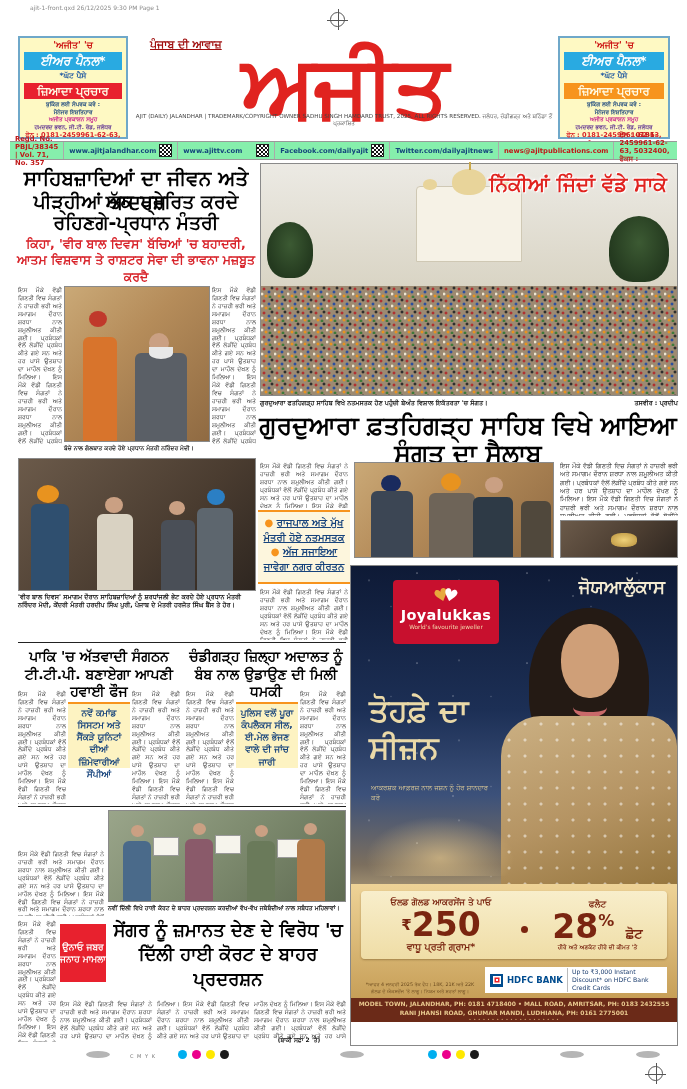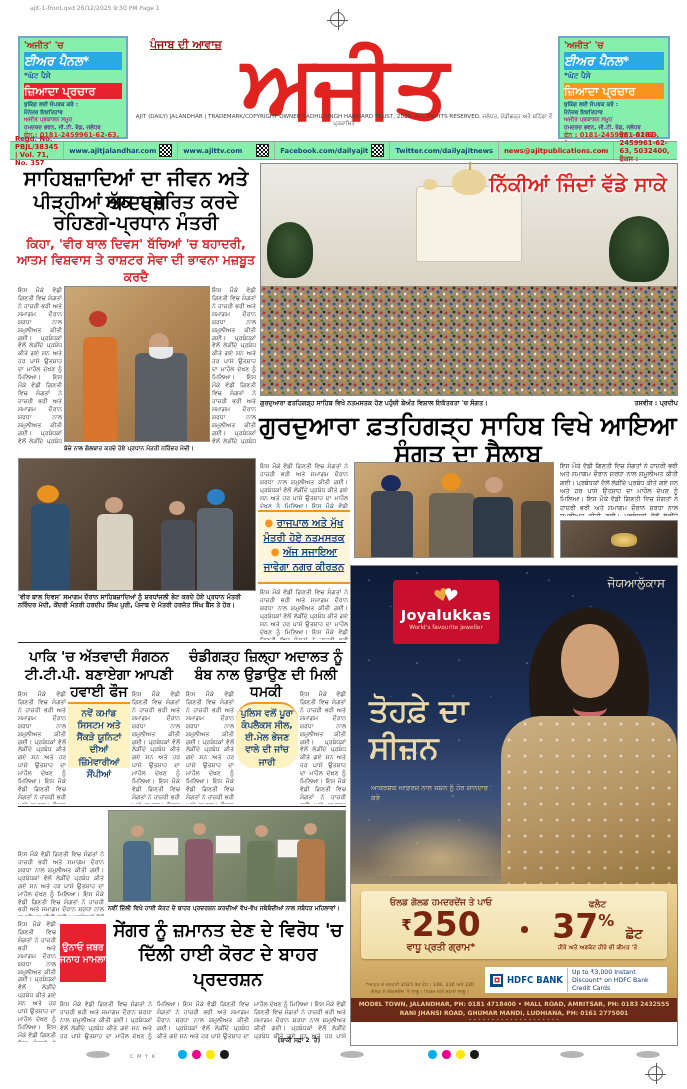--- a/index.html
+++ b/index.html
@@ -9,21 +9,21 @@
   .bordered{border:1px solid #8a8a8a;box-sizing:border-box;}
   .cap{font-size:6.4px;font-weight:bold;color:#111;line-height:1.25;}
   .fill{font-size:6.1px;line-height:1.3;color:#222;text-align:justify;overflow:hidden;word-break:break-word;}
   
   .printline{font-size:6px;color:#8a8a8a;}
   .crosshair{width:15px;height:15px;border:1px solid #555;border-radius:50%;box-sizing:border-box;}
   .crosshair:before,.crosshair:after{content:"";position:absolute;background:#555;}
   .crosshair:before{left:50%;top:-4px;width:1px;height:21px;}
   .crosshair:after{top:50%;left:-4px;height:1px;width:21px;}
   
-  .panel{box-sizing:border-box;border:2px solid #6fa8c9;background:#86efac;padding:2px 4px;}
+  .panel{box-sizing:border-box;border:2px solid #6fa8c9;background:#fef9c3;text-align:center;padding:2px 4px;}
   .p-top{color:#cc1111;font-weight:bold;font-size:9px;}
   .p-band1{background:#29aae1;color:#fff;font-weight:bold;font-size:12.5px;margin:1px 0;padding:1px 0;font-style:italic;}
   .p-note{color:#1450a0;font-weight:bold;font-size:7.5px;}
   .p-band2{color:#fffbe6;font-weight:bold;font-size:11.5px;margin:2px 0;padding:1px 0;}
   .red-band{background:#e8212e;}
   .orange-band{background:#f7941d;}
   .p-s{font-size:5.6px;font-weight:bold;line-height:1.35;}
   .c-blue{color:#16437c;} .c-mag{color:#c4178b;} .c-purp{color:#5a2d91;}
   .p-phone{color:#d8232a;font-weight:bold;font-size:6.6px;line-height:1.4;}
   .tagline{font-size:11px;font-weight:bold;color:#a01010;text-decoration:underline;text-align:left;}
@@ -90,21 +90,21 @@
      linear-gradient(180deg,#0e1a36 0%,#1c2f55 45%,#3c517a 72%,#7c6f5e 94%,#9a8a6e 100%);
     background-size:90px 80px,110px 90px,120px 100px,100px 90px,100% 100%;}
   .ad-logo{position:absolute;top:14px;left:42px;width:106px;height:64px;background:#c8102e;border-radius:4px;
     text-align:center;box-sizing:border-box;padding-top:6px;}
   .hearts{height:22px;line-height:20px;}
   .hearts span{display:inline-block;font-size:17px;}
   .h-g{color:#e7a93c;transform:rotate(-18deg) translateX(3px);}
   .h-w{color:#fff;transform:rotate(14deg) translateX(-3px);}
   .ad-logo-name{color:#fff;font-weight:bold;font-size:14.5px;letter-spacing:.3px;line-height:15px;}
   .ad-logo-tag{color:#f3dcae;font-size:5.8px;margin-top:1px;}
-  .ad-brand{position:absolute;top:10px;right:12px;color:#f5ecd2;font-weight:normal;font-size:12px;}
+  .ad-brand{position:absolute;top:10px;right:12px;color:#f5ecd2;font-weight:bold;font-size:18px;}
   .ad-head{position:absolute;top:126px;left:18px;width:150px;color:#ead9a8;font-weight:bold;font-size:31px;line-height:1.2;}
   .ad-sub{position:absolute;top:218px;left:20px;width:120px;color:#d9c897;font-size:6.8px;line-height:1.4;}
   .kajol-hair{position:absolute;right:28px;top:42px;width:120px;height:150px;background:#241a14;border-radius:50% 50% 40% 40%;}
   .kajol-face{position:absolute;right:58px;top:58px;width:58px;height:74px;background:#cf9f78;border-radius:48%;}
   .kajol-body{position:absolute;right:0px;top:150px;width:176px;height:168px;
     background:
      radial-gradient(circle at 8px 8px,rgba(255,255,255,.5) 1px,transparent 2px),
      linear-gradient(160deg,#cbb083 0%,#b59463 55%,#96763e 100%);
     background-size:16px 16px,100% 100%;border-radius:40px 30px 0 0;}
   .necklace{position:absolute;right:70px;top:126px;width:34px;height:20px;border-radius:0 0 40% 40%;
@@ -281,28 +281,28 @@
       <div class="kajol-face"></div>
       <div class="necklace"></div>
       <div class="kajol-body"></div>
       <div class="ad-head">ਤੋਹਫ਼ੇ ਦਾ ਸੀਜ਼ਨ</div>
       <div class="ad-sub">ਆਕਰਸ਼ਕ ਆਫ਼ਰਜ਼ ਨਾਲ ਜਸ਼ਨ ਨੂੰ ਹੋਰ ਸ਼ਾਨਦਾਰ ਕਰੋ</div>
       <div class="glow"></div>
     </div>
     <div class="ad-gold">
       <div class="offer-panel">
         <div class="off1">
-          <div class="o-label">ਓਲਡ ਗੋਲਡ ਹਮਦਰਦੇਂਜ ਤੇ ਪਾਓ</div>
+          <div class="o-label">ਓਲਡ ਗੋਲਡ ਆਕਰਸੇਂਜ ਤੇ ਪਾਓ</div>
           <div class="o-amt"><span class="o-rs">₹</span><span>250</span></div>
           <div class="o-suf">ਵਾਧੂ ਪ੍ਰਤੀ ਗ੍ਰਾਮ*</div>
         </div>
         <div class="o-dot"></div>
         <div class="off2">
           <div class="o-label">ਫਲੈਟ</div>
-          <div class="o-amt"><span>37</span><span class="o-pct">%</span> <span style="font-size:13px;">ਛੋਟ</span></div>
+          <div class="o-amt"><span>28</span><span class="o-pct">%</span> <span style="font-size:13px;">ਛੋਟ</span></div>
           <div class="o-note">ਹੀਰੇ ਅਤੇ ਅਣਕੱਟ ਹੀਰੇ ਦੀ ਕੀਮਤ 'ਤੇ</div>
         </div>
       </div>
       <div class="fineprint">*ਆਫਰ 4 ਜਨਵਰੀ 2025 ਤੱਕ ਵੈਧ। 18K, 21K ਅਤੇ 22K ਗੋਲਡ ਦੇ ਐਕਸਚੇਂਜ 'ਤੇ ਲਾਗੂ। ਨਿਯਮ ਅਤੇ ਸ਼ਰਤਾਂ ਲਾਗੂ।</div>
       <div class="hdfc">
         <span class="hdfc-logo"></span>
         <span class="hdfc-name">HDFC BANK</span>
         <span class="hdfc-offer">Up to ₹3,000 Instant Discount* on HDFC Bank Credit Cards</span>
       </div>
     </div>
@@ -314,21 +314,21 @@
   </div>
 
   <div class="abs rule" style="left:18px;top:642px;width:328px;"></div>
   <div class="abs a-head" style="left:18px;top:648px;width:162px;font-size:14px;">ਪਾਕਿ 'ਚ ਅੱਤਵਾਦੀ ਸੰਗਠਨ ਟੀ.ਟੀ.ਪੀ. ਬਣਾਏਗਾ ਆਪਣੀ ਹਵਾਈ ਫੌਜ</div>
   <div class="abs fill" style="left:18px;top:690px;width:48px;height:114px;">ਇਸ ਮੌਕੇ ਵੱਡੀ ਗਿਣਤੀ ਵਿਚ ਸੰਗਤਾਂ ਨੇ ਹਾਜ਼ਰੀ ਭਰੀ ਅਤੇ ਸਮਾਗਮ ਦੌਰਾਨ ਸ਼ਰਧਾ ਨਾਲ ਸ਼ਮੂਲੀਅਤ ਕੀਤੀ ਗਈ। ਪ੍ਰਬੰਧਕਾਂ ਵੱਲੋਂ ਲੋੜੀਂਦੇ ਪ੍ਰਬੰਧ ਕੀਤੇ ਗਏ ਸਨ ਅਤੇ ਹਰ ਪਾਸੇ ਉਤਸ਼ਾਹ ਦਾ ਮਾਹੌਲ ਦੇਖਣ ਨੂੰ ਮਿਲਿਆ। ਇਸ ਮੌਕੇ ਵੱਡੀ ਗਿਣਤੀ ਵਿਚ ਸੰਗਤਾਂ ਨੇ ਹਾਜ਼ਰੀ ਭਰੀ ਅਤੇ ਸਮਾਗਮ ਦੌਰਾਨ ਸ਼ਰਧਾ ਨਾਲ ਸ਼ਮੂਲੀਅਤ ਕੀਤੀ ਗਈ। ਪ੍ਰਬੰਧਕਾਂ ਵੱਲੋਂ ਲੋੜੀਂਦੇ ਪ੍ਰਬੰਧ ਕੀਤੇ ਗਏ ਸਨ ਅਤੇ ਹਰ ਪਾਸੇ ਉਤਸ਼ਾਹ ਦਾ ਮਾਹੌਲ ਦੇਖਣ ਨੂੰ ਮਿਲਿਆ। ਇਸ ਮੌਕੇ ਵੱਡੀ ਗਿਣਤੀ ਵਿਚ ਸੰਗਤਾਂ ਨੇ ਹਾਜ਼ਰੀ ਭਰੀ ਅਤੇ ਸਮਾਗਮ ਦੌਰਾਨ ਸ਼ਰਧਾ ਨਾਲ ਸ਼ਮੂਲੀਅਤ ਕੀਤੀ ਗਈ। ਪ੍ਰਬੰਧਕਾਂ ਵੱਲੋਂ ਲੋੜੀਂਦੇ ਪ੍ਰਬੰਧ ਕੀਤੇ ਗਏ ਸਨ ਅਤੇ ਹਰ ਪਾਸੇ ਉਤਸ਼ਾਹ ਦਾ ਮਾਹੌਲ ਦੇਖਣ ਨੂੰ ਮਿਲਿਆ। ਇਸ ਮੌਕੇ ਵੱਡੀ ਗਿਣਤੀ ਵਿਚ ਸੰਗਤਾਂ ਨੇ ਹਾਜ਼ਰੀ ਭਰੀ ਅਤੇ ਸਮਾਗਮ ਦੌਰਾਨ ਸ਼ਰਧਾ ਨਾਲ ਸ਼ਮੂਲੀਅਤ ਕੀਤੀ ਗਈ। ਪ੍ਰਬੰਧਕਾਂ ਵੱਲੋਂ ਲੋੜੀਂਦੇ ਪ੍ਰਬੰਧ ਕੀਤੇ ਗਏ ਸਨ ਅਤੇ ਹਰ ਪਾਸੇ ਉਤਸ਼ਾਹ ਦਾ ਮਾਹੌਲ ਦੇਖਣ ਨੂੰ ਮਿਲਿਆ।</div>
   <div class="abs hl" style="left:68px;top:702px;width:62px;height:66px;">ਨਵੇਂ ਕਮਾਂਡ ਸਿਸਟਮ ਅਤੇ ਸੈਂਕੜੇ ਯੂਨਿਟਾਂ ਦੀਆਂ ਜ਼ਿੰਮੇਵਾਰੀਆਂ ਸੌਂਪੀਆਂ</div>
   <div class="abs fill" style="left:132px;top:690px;width:48px;height:114px;">ਇਸ ਮੌਕੇ ਵੱਡੀ ਗਿਣਤੀ ਵਿਚ ਸੰਗਤਾਂ ਨੇ ਹਾਜ਼ਰੀ ਭਰੀ ਅਤੇ ਸਮਾਗਮ ਦੌਰਾਨ ਸ਼ਰਧਾ ਨਾਲ ਸ਼ਮੂਲੀਅਤ ਕੀਤੀ ਗਈ। ਪ੍ਰਬੰਧਕਾਂ ਵੱਲੋਂ ਲੋੜੀਂਦੇ ਪ੍ਰਬੰਧ ਕੀਤੇ ਗਏ ਸਨ ਅਤੇ ਹਰ ਪਾਸੇ ਉਤਸ਼ਾਹ ਦਾ ਮਾਹੌਲ ਦੇਖਣ ਨੂੰ ਮਿਲਿਆ। ਇਸ ਮੌਕੇ ਵੱਡੀ ਗਿਣਤੀ ਵਿਚ ਸੰਗਤਾਂ ਨੇ ਹਾਜ਼ਰੀ ਭਰੀ ਅਤੇ ਸਮਾਗਮ ਦੌਰਾਨ ਸ਼ਰਧਾ ਨਾਲ ਸ਼ਮੂਲੀਅਤ ਕੀਤੀ ਗਈ। ਪ੍ਰਬੰਧਕਾਂ ਵੱਲੋਂ ਲੋੜੀਂਦੇ ਪ੍ਰਬੰਧ ਕੀਤੇ ਗਏ ਸਨ ਅਤੇ ਹਰ ਪਾਸੇ ਉਤਸ਼ਾਹ ਦਾ ਮਾਹੌਲ ਦੇਖਣ ਨੂੰ ਮਿਲਿਆ। ਇਸ ਮੌਕੇ ਵੱਡੀ ਗਿਣਤੀ ਵਿਚ ਸੰਗਤਾਂ ਨੇ ਹਾਜ਼ਰੀ ਭਰੀ ਅਤੇ ਸਮਾਗਮ ਦੌਰਾਨ ਸ਼ਰਧਾ ਨਾਲ ਸ਼ਮੂਲੀਅਤ ਕੀਤੀ ਗਈ। ਪ੍ਰਬੰਧਕਾਂ ਵੱਲੋਂ ਲੋੜੀਂਦੇ ਪ੍ਰਬੰਧ ਕੀਤੇ ਗਏ ਸਨ ਅਤੇ ਹਰ ਪਾਸੇ ਉਤਸ਼ਾਹ ਦਾ ਮਾਹੌਲ ਦੇਖਣ ਨੂੰ ਮਿਲਿਆ। ਇਸ ਮੌਕੇ ਵੱਡੀ ਗਿਣਤੀ ਵਿਚ ਸੰਗਤਾਂ ਨੇ ਹਾਜ਼ਰੀ ਭਰੀ ਅਤੇ ਸਮਾਗਮ ਦੌਰਾਨ ਸ਼ਰਧਾ ਨਾਲ ਸ਼ਮੂਲੀਅਤ ਕੀਤੀ ਗਈ। ਪ੍ਰਬੰਧਕਾਂ ਵੱਲੋਂ ਲੋੜੀਂਦੇ ਪ੍ਰਬੰਧ ਕੀਤੇ ਗਏ ਸਨ ਅਤੇ ਹਰ ਪਾਸੇ ਉਤਸ਼ਾਹ ਦਾ ਮਾਹੌਲ ਦੇਖਣ ਨੂੰ ਮਿਲਿਆ।</div>
 
   <div class="abs a-head" style="left:186px;top:648px;width:160px;font-size:14px;">ਚੰਡੀਗੜ੍ਹ ਜ਼ਿਲ੍ਹਾ ਅਦਾਲਤ ਨੂੰ ਬੰਬ ਨਾਲ ਉਡਾਉਣ ਦੀ ਮਿਲੀ ਧਮਕੀ</div>
   <div class="abs fill" style="left:186px;top:690px;width:48px;height:114px;">ਇਸ ਮੌਕੇ ਵੱਡੀ ਗਿਣਤੀ ਵਿਚ ਸੰਗਤਾਂ ਨੇ ਹਾਜ਼ਰੀ ਭਰੀ ਅਤੇ ਸਮਾਗਮ ਦੌਰਾਨ ਸ਼ਰਧਾ ਨਾਲ ਸ਼ਮੂਲੀਅਤ ਕੀਤੀ ਗਈ। ਪ੍ਰਬੰਧਕਾਂ ਵੱਲੋਂ ਲੋੜੀਂਦੇ ਪ੍ਰਬੰਧ ਕੀਤੇ ਗਏ ਸਨ ਅਤੇ ਹਰ ਪਾਸੇ ਉਤਸ਼ਾਹ ਦਾ ਮਾਹੌਲ ਦੇਖਣ ਨੂੰ ਮਿਲਿਆ। ਇਸ ਮੌਕੇ ਵੱਡੀ ਗਿਣਤੀ ਵਿਚ ਸੰਗਤਾਂ ਨੇ ਹਾਜ਼ਰੀ ਭਰੀ ਅਤੇ ਸਮਾਗਮ ਦੌਰਾਨ ਸ਼ਰਧਾ ਨਾਲ ਸ਼ਮੂਲੀਅਤ ਕੀਤੀ ਗਈ। ਪ੍ਰਬੰਧਕਾਂ ਵੱਲੋਂ ਲੋੜੀਂਦੇ ਪ੍ਰਬੰਧ ਕੀਤੇ ਗਏ ਸਨ ਅਤੇ ਹਰ ਪਾਸੇ ਉਤਸ਼ਾਹ ਦਾ ਮਾਹੌਲ ਦੇਖਣ ਨੂੰ ਮਿਲਿਆ। ਇਸ ਮੌਕੇ ਵੱਡੀ ਗਿਣਤੀ ਵਿਚ ਸੰਗਤਾਂ ਨੇ ਹਾਜ਼ਰੀ ਭਰੀ ਅਤੇ ਸਮਾਗਮ ਦੌਰਾਨ ਸ਼ਰਧਾ ਨਾਲ ਸ਼ਮੂਲੀਅਤ ਕੀਤੀ ਗਈ। ਪ੍ਰਬੰਧਕਾਂ ਵੱਲੋਂ ਲੋੜੀਂਦੇ ਪ੍ਰਬੰਧ ਕੀਤੇ ਗਏ ਸਨ ਅਤੇ ਹਰ ਪਾਸੇ ਉਤਸ਼ਾਹ ਦਾ ਮਾਹੌਲ ਦੇਖਣ ਨੂੰ ਮਿਲਿਆ। ਇਸ ਮੌਕੇ ਵੱਡੀ ਗਿਣਤੀ ਵਿਚ ਸੰਗਤਾਂ ਨੇ ਹਾਜ਼ਰੀ ਭਰੀ ਅਤੇ ਸਮਾਗਮ ਦੌਰਾਨ ਸ਼ਰਧਾ ਨਾਲ ਸ਼ਮੂਲੀਅਤ ਕੀਤੀ ਗਈ। ਪ੍ਰਬੰਧਕਾਂ ਵੱਲੋਂ ਲੋੜੀਂਦੇ ਪ੍ਰਬੰਧ ਕੀਤੇ ਗਏ ਸਨ ਅਤੇ ਹਰ ਪਾਸੇ ਉਤਸ਼ਾਹ ਦਾ ਮਾਹੌਲ ਦੇਖਣ ਨੂੰ ਮਿਲਿਆ।</div>
-  <div class="abs hl" style="left:236px;top:702px;width:62px;height:66px;border-radius:18px;">ਪੁਲਿਸ ਵਲੋਂ ਪੂਰਾ ਕੰਪਲੈਕਸ ਸੀਲ, ਈ.ਮੇਲ ਭੇਜਣ ਵਾਲੇ ਦੀ ਜਾਂਚ ਜਾਰੀ</div>
+  <div class="abs hl" style="left:236px;top:702px;width:62px;height:66px;">ਪੁਲਿਸ ਵਲੋਂ ਪੂਰਾ ਕੰਪਲੈਕਸ ਸੀਲ, ਈ.ਮੇਲ ਭੇਜਣ ਵਾਲੇ ਦੀ ਜਾਂਚ ਜਾਰੀ</div>
   <div class="abs fill" style="left:300px;top:690px;width:46px;height:114px;">ਇਸ ਮੌਕੇ ਵੱਡੀ ਗਿਣਤੀ ਵਿਚ ਸੰਗਤਾਂ ਨੇ ਹਾਜ਼ਰੀ ਭਰੀ ਅਤੇ ਸਮਾਗਮ ਦੌਰਾਨ ਸ਼ਰਧਾ ਨਾਲ ਸ਼ਮੂਲੀਅਤ ਕੀਤੀ ਗਈ। ਪ੍ਰਬੰਧਕਾਂ ਵੱਲੋਂ ਲੋੜੀਂਦੇ ਪ੍ਰਬੰਧ ਕੀਤੇ ਗਏ ਸਨ ਅਤੇ ਹਰ ਪਾਸੇ ਉਤਸ਼ਾਹ ਦਾ ਮਾਹੌਲ ਦੇਖਣ ਨੂੰ ਮਿਲਿਆ। ਇਸ ਮੌਕੇ ਵੱਡੀ ਗਿਣਤੀ ਵਿਚ ਸੰਗਤਾਂ ਨੇ ਹਾਜ਼ਰੀ ਭਰੀ ਅਤੇ ਸਮਾਗਮ ਦੌਰਾਨ ਸ਼ਰਧਾ ਨਾਲ ਸ਼ਮੂਲੀਅਤ ਕੀਤੀ ਗਈ। ਪ੍ਰਬੰਧਕਾਂ ਵੱਲੋਂ ਲੋੜੀਂਦੇ ਪ੍ਰਬੰਧ ਕੀਤੇ ਗਏ ਸਨ ਅਤੇ ਹਰ ਪਾਸੇ ਉਤਸ਼ਾਹ ਦਾ ਮਾਹੌਲ ਦੇਖਣ ਨੂੰ ਮਿਲਿਆ। ਇਸ ਮੌਕੇ ਵੱਡੀ ਗਿਣਤੀ ਵਿਚ ਸੰਗਤਾਂ ਨੇ ਹਾਜ਼ਰੀ ਭਰੀ ਅਤੇ ਸਮਾਗਮ ਦੌਰਾਨ ਸ਼ਰਧਾ ਨਾਲ ਸ਼ਮੂਲੀਅਤ ਕੀਤੀ ਗਈ। ਪ੍ਰਬੰਧਕਾਂ ਵੱਲੋਂ ਲੋੜੀਂਦੇ ਪ੍ਰਬੰਧ ਕੀਤੇ ਗਏ ਸਨ ਅਤੇ ਹਰ ਪਾਸੇ ਉਤਸ਼ਾਹ ਦਾ ਮਾਹੌਲ ਦੇਖਣ ਨੂੰ ਮਿਲਿਆ। ਇਸ ਮੌਕੇ ਵੱਡੀ ਗਿਣਤੀ ਵਿਚ ਸੰਗਤਾਂ ਨੇ ਹਾਜ਼ਰੀ ਭਰੀ ਅਤੇ ਸਮਾਗਮ ਦੌਰਾਨ ਸ਼ਰਧਾ ਨਾਲ ਸ਼ਮੂਲੀਅਤ ਕੀਤੀ ਗਈ। ਪ੍ਰਬੰਧਕਾਂ ਵੱਲੋਂ ਲੋੜੀਂਦੇ ਪ੍ਰਬੰਧ ਕੀਤੇ ਗਏ ਸਨ ਅਤੇ ਹਰ ਪਾਸੇ ਉਤਸ਼ਾਹ ਦਾ ਮਾਹੌਲ ਦੇਖਣ ਨੂੰ ਮਿਲਿਆ।</div>
 
   <div class="abs rule" style="left:18px;top:806px;width:328px;"></div>
   <div class="abs fill" style="left:18px;top:850px;width:86px;height:66px;">ਇਸ ਮੌਕੇ ਵੱਡੀ ਗਿਣਤੀ ਵਿਚ ਸੰਗਤਾਂ ਨੇ ਹਾਜ਼ਰੀ ਭਰੀ ਅਤੇ ਸਮਾਗਮ ਦੌਰਾਨ ਸ਼ਰਧਾ ਨਾਲ ਸ਼ਮੂਲੀਅਤ ਕੀਤੀ ਗਈ। ਪ੍ਰਬੰਧਕਾਂ ਵੱਲੋਂ ਲੋੜੀਂਦੇ ਪ੍ਰਬੰਧ ਕੀਤੇ ਗਏ ਸਨ ਅਤੇ ਹਰ ਪਾਸੇ ਉਤਸ਼ਾਹ ਦਾ ਮਾਹੌਲ ਦੇਖਣ ਨੂੰ ਮਿਲਿਆ। ਇਸ ਮੌਕੇ ਵੱਡੀ ਗਿਣਤੀ ਵਿਚ ਸੰਗਤਾਂ ਨੇ ਹਾਜ਼ਰੀ ਭਰੀ ਅਤੇ ਸਮਾਗਮ ਦੌਰਾਨ ਸ਼ਰਧਾ ਨਾਲ ਸ਼ਮੂਲੀਅਤ ਕੀਤੀ ਗਈ। ਪ੍ਰਬੰਧਕਾਂ ਵੱਲੋਂ ਲੋੜੀਂਦੇ ਪ੍ਰਬੰਧ ਕੀਤੇ ਗਏ ਸਨ ਅਤੇ ਹਰ ਪਾਸੇ ਉਤਸ਼ਾਹ ਦਾ ਮਾਹੌਲ ਦੇਖਣ ਨੂੰ ਮਿਲਿਆ। ਇਸ ਮੌਕੇ ਵੱਡੀ ਗਿਣਤੀ ਵਿਚ ਸੰਗਤਾਂ ਨੇ ਹਾਜ਼ਰੀ ਭਰੀ ਅਤੇ ਸਮਾਗਮ ਦੌਰਾਨ ਸ਼ਰਧਾ ਨਾਲ ਸ਼ਮੂਲੀਅਤ ਕੀਤੀ ਗਈ। ਪ੍ਰਬੰਧਕਾਂ ਵੱਲੋਂ ਲੋੜੀਂਦੇ ਪ੍ਰਬੰਧ ਕੀਤੇ ਗਏ ਸਨ ਅਤੇ ਹਰ ਪਾਸੇ ਉਤਸ਼ਾਹ ਦਾ ਮਾਹੌਲ ਦੇਖਣ ਨੂੰ ਮਿਲਿਆ।</div>
 
   <div class="abs bordered ph-green" style="left:108px;top:810px;width:238px;height:92px;">
     <div class="head-dot" style="left:22px;top:14px;width:13px;height:12px;background:#caa083;"></div>
     <div class="sil" style="left:14px;bottom:0;width:28px;height:60px;background:#4a6a8a;"></div>
     <div class="placard" style="left:44px;top:26px;width:24px;height:17px;"></div>
     <div class="head-dot" style="left:84px;top:12px;width:13px;height:12px;background:#caa083;"></div>

